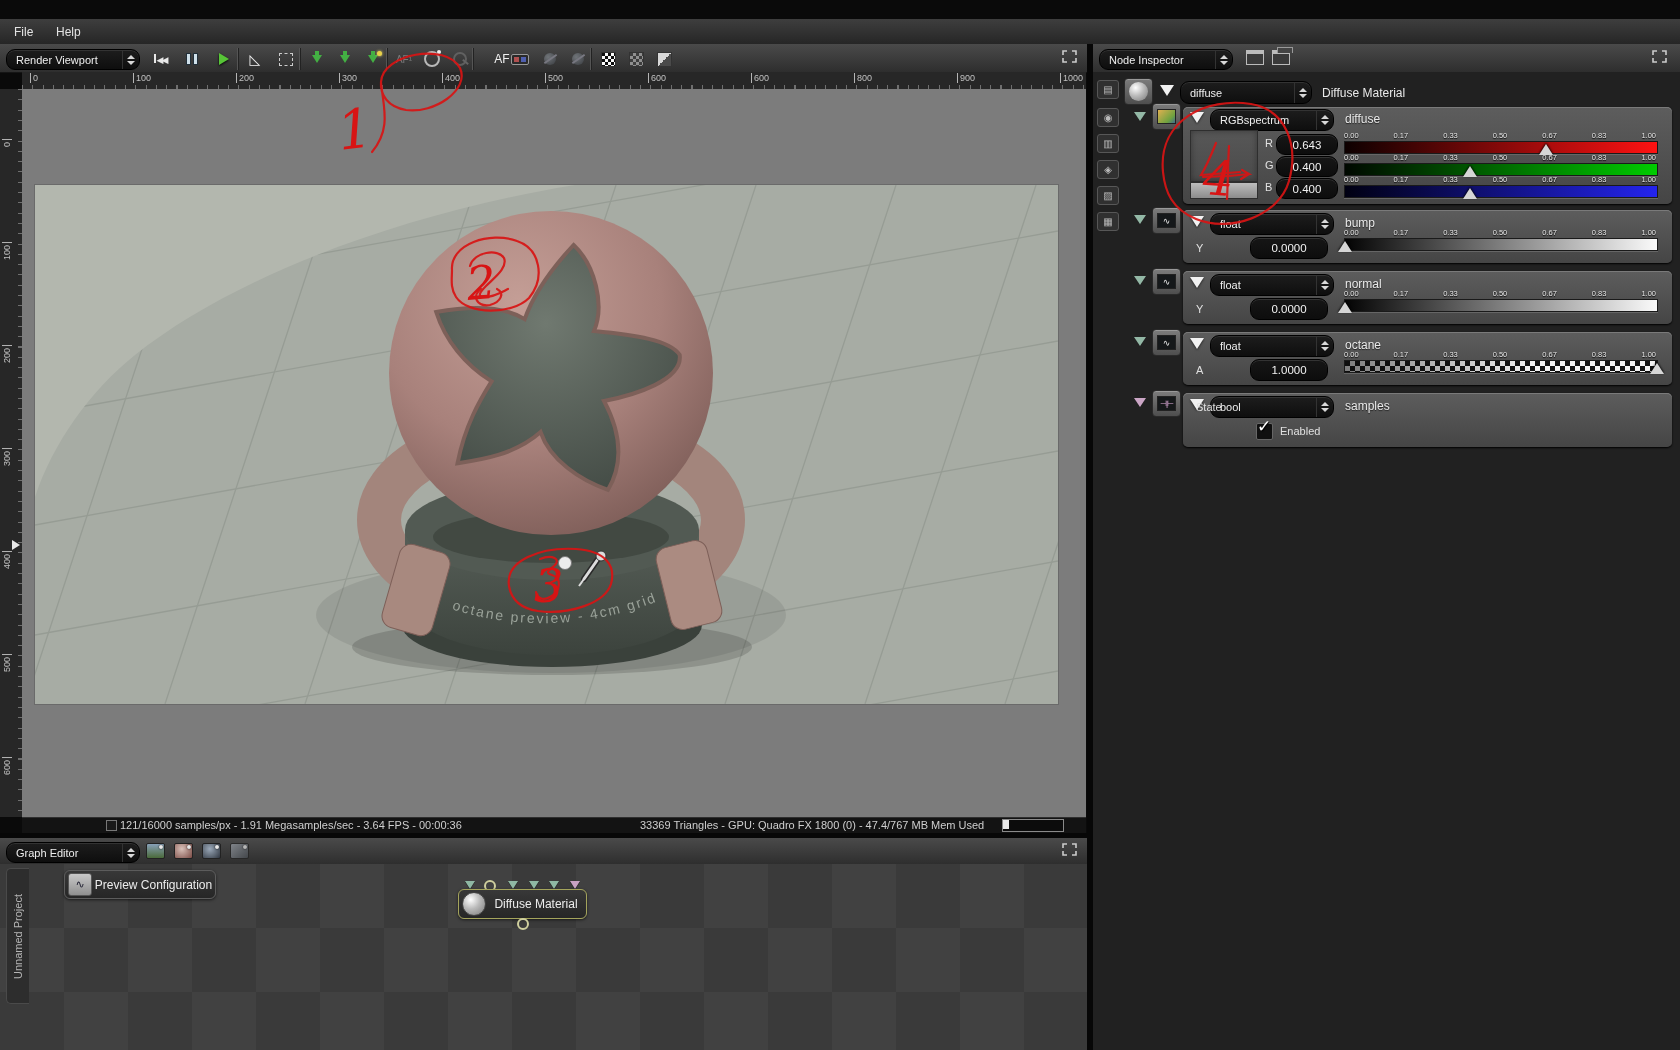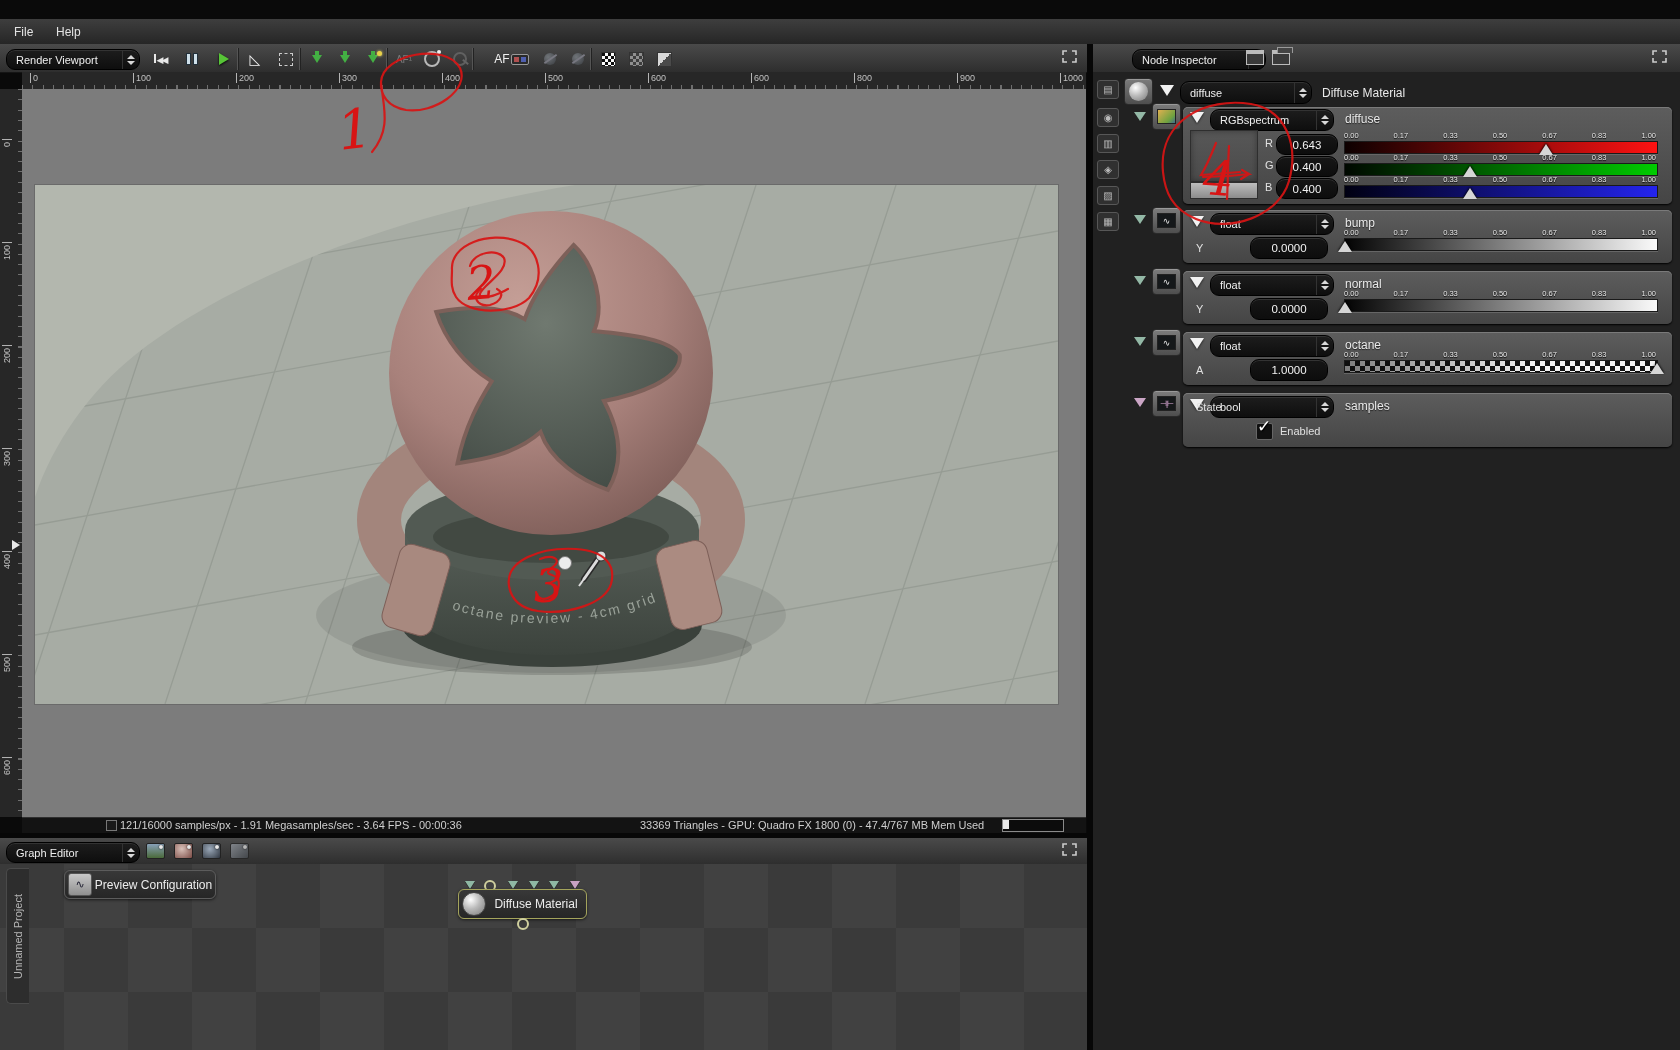--- a/index.html
+++ b/index.html
@@ -378,21 +378,21 @@
   <span class="pin" style="left:529px;top:881px;"></span>
   <span class="pin" style="left:549px;top:881px;"></span>
   <span class="pin pink" style="left:570px;top:881px;"></span>
   <div id="node-material" class="gnode">
     <span id="mat-ball"></span>
     <span class="nlabel">Diffuse Material</span>
   </div>
   <span class="pin-ring" style="left:517px;top:918px;"></span>
 
   <div id="ni-head" class="abs phead"></div>
-  <div class="combo" style="left:1132px;top:49px;width:132px;gap:12px;">
+  <div class="combo" style="left:1099px;top:49px;width:132px;gap:12px;">
     <span class="ctext">Node Inspector</span>
     <span class="spin">
         <i class="tri-u"></i>
         <i class="tri-d"></i>
       </span>
   </div>
   <div class="winico" style="left:1246px;"></div>
   <div class="winico back" style="left:1272px;"></div>
   <div class="i-expand" style="left:1652px;top:50px;">
     <svg width="15" height="13" viewBox="0 0 15 13">

